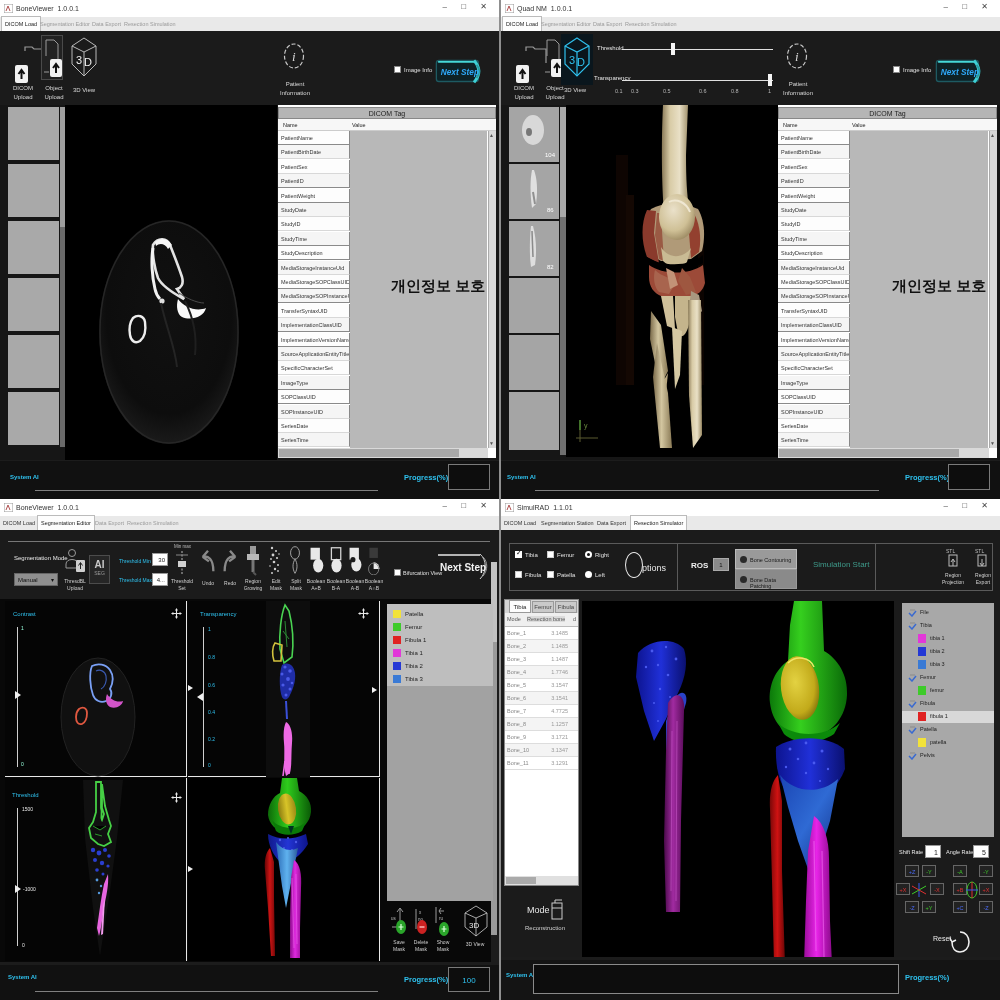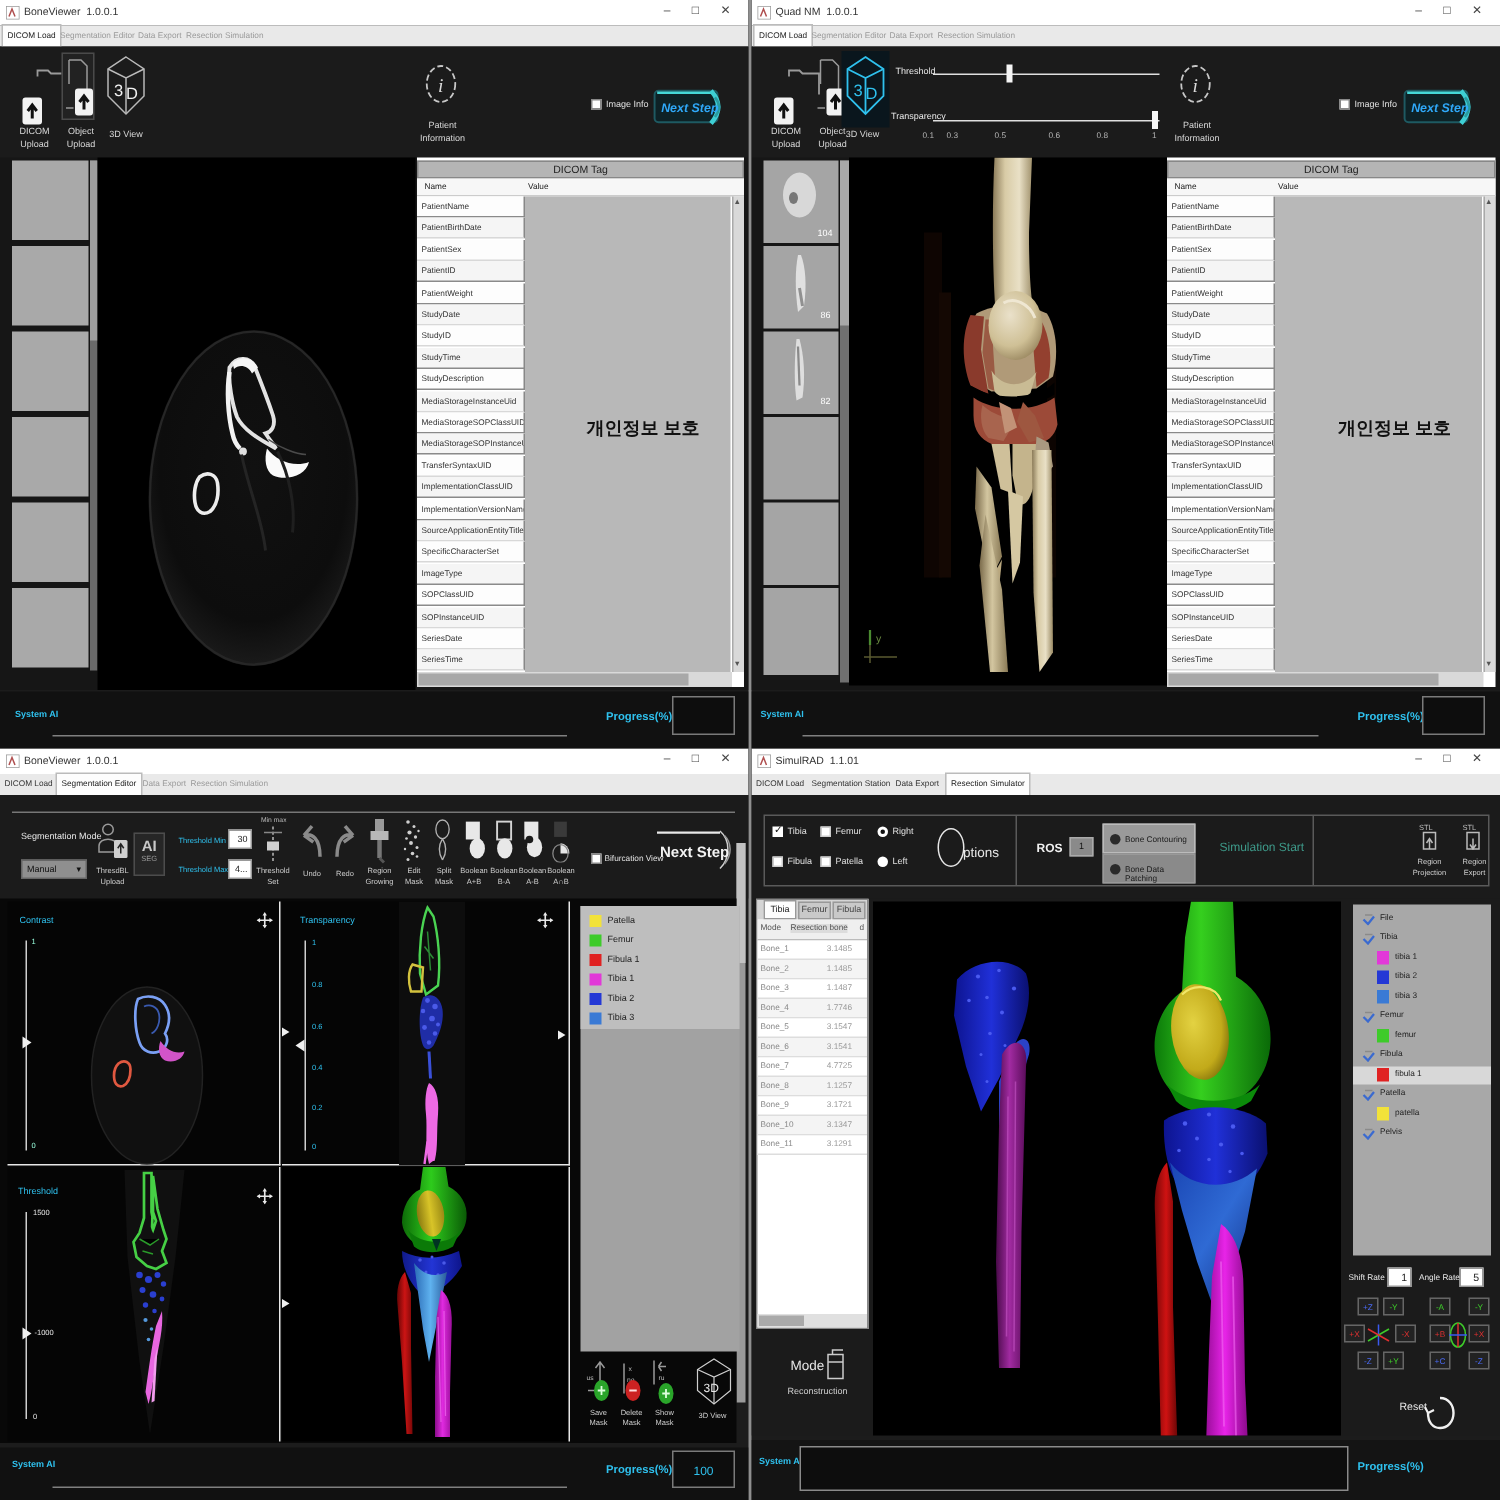--- a/index.html
+++ b/index.html
@@ -20,21 +20,21 @@
 .sline { position:absolute; height:1px; background:#808080; }
 .pbox { position:absolute; border:1px solid #7a7a7a; background:#0d0d0d; color:#2fc1ee; font-size:8px; text-align:center; }
 .nextstep { position:absolute; width:54px; height:28px; }
 .gbox { position:absolute; background:#a9a9a9; }
 .chk { position:absolute; width:7px; height:7px; background:#fff; border:1px solid #888; }
 .chklbl { position:absolute; color:#e0e0e0; font-size:6px; }
 .dtpanel { position:absolute; background:#fff; }
 .dthead { position:absolute; left:0; top:2px; width:100%; height:12px; background:#b5b5b5; color:#222; font-size:7px; text-align:center; line-height:12px; border:1px solid #888; }
 .dtcols { position:absolute; left:0; top:14px; width:100%; height:12px; background:#f7f7f7; font-size:5.5px; color:#222; border-bottom:1px solid #ccc; }
 .dtrow { position:absolute; font-size:5.5px; color:#333; height:14px; line-height:14px; padding-left:3px; white-space:nowrap; overflow:hidden; }
-.privacy { position:absolute; font-weight:bold; color:#111; font-size:12px; }
+.privacy { position:absolute; font-weight:bold; color:#111; font-size:15px; }
 .vscroll { position:absolute; background:#d9d9d9; border-left:1px solid #aaa; }
 .hscroll { position:absolute; background:#d9d9d9; }
 .thumb { position:absolute; background:#a5a5a5; }
 .vplabel { position:absolute; font-size:6px; }
 .sliderline { position:absolute; width:1px; background:#cfcfcf; }
 .icolbl { position:absolute; color:#cfcfcf; font-size:5px; text-align:center; line-height:1.45; }
 </style>
 </head>
 <body>
 

